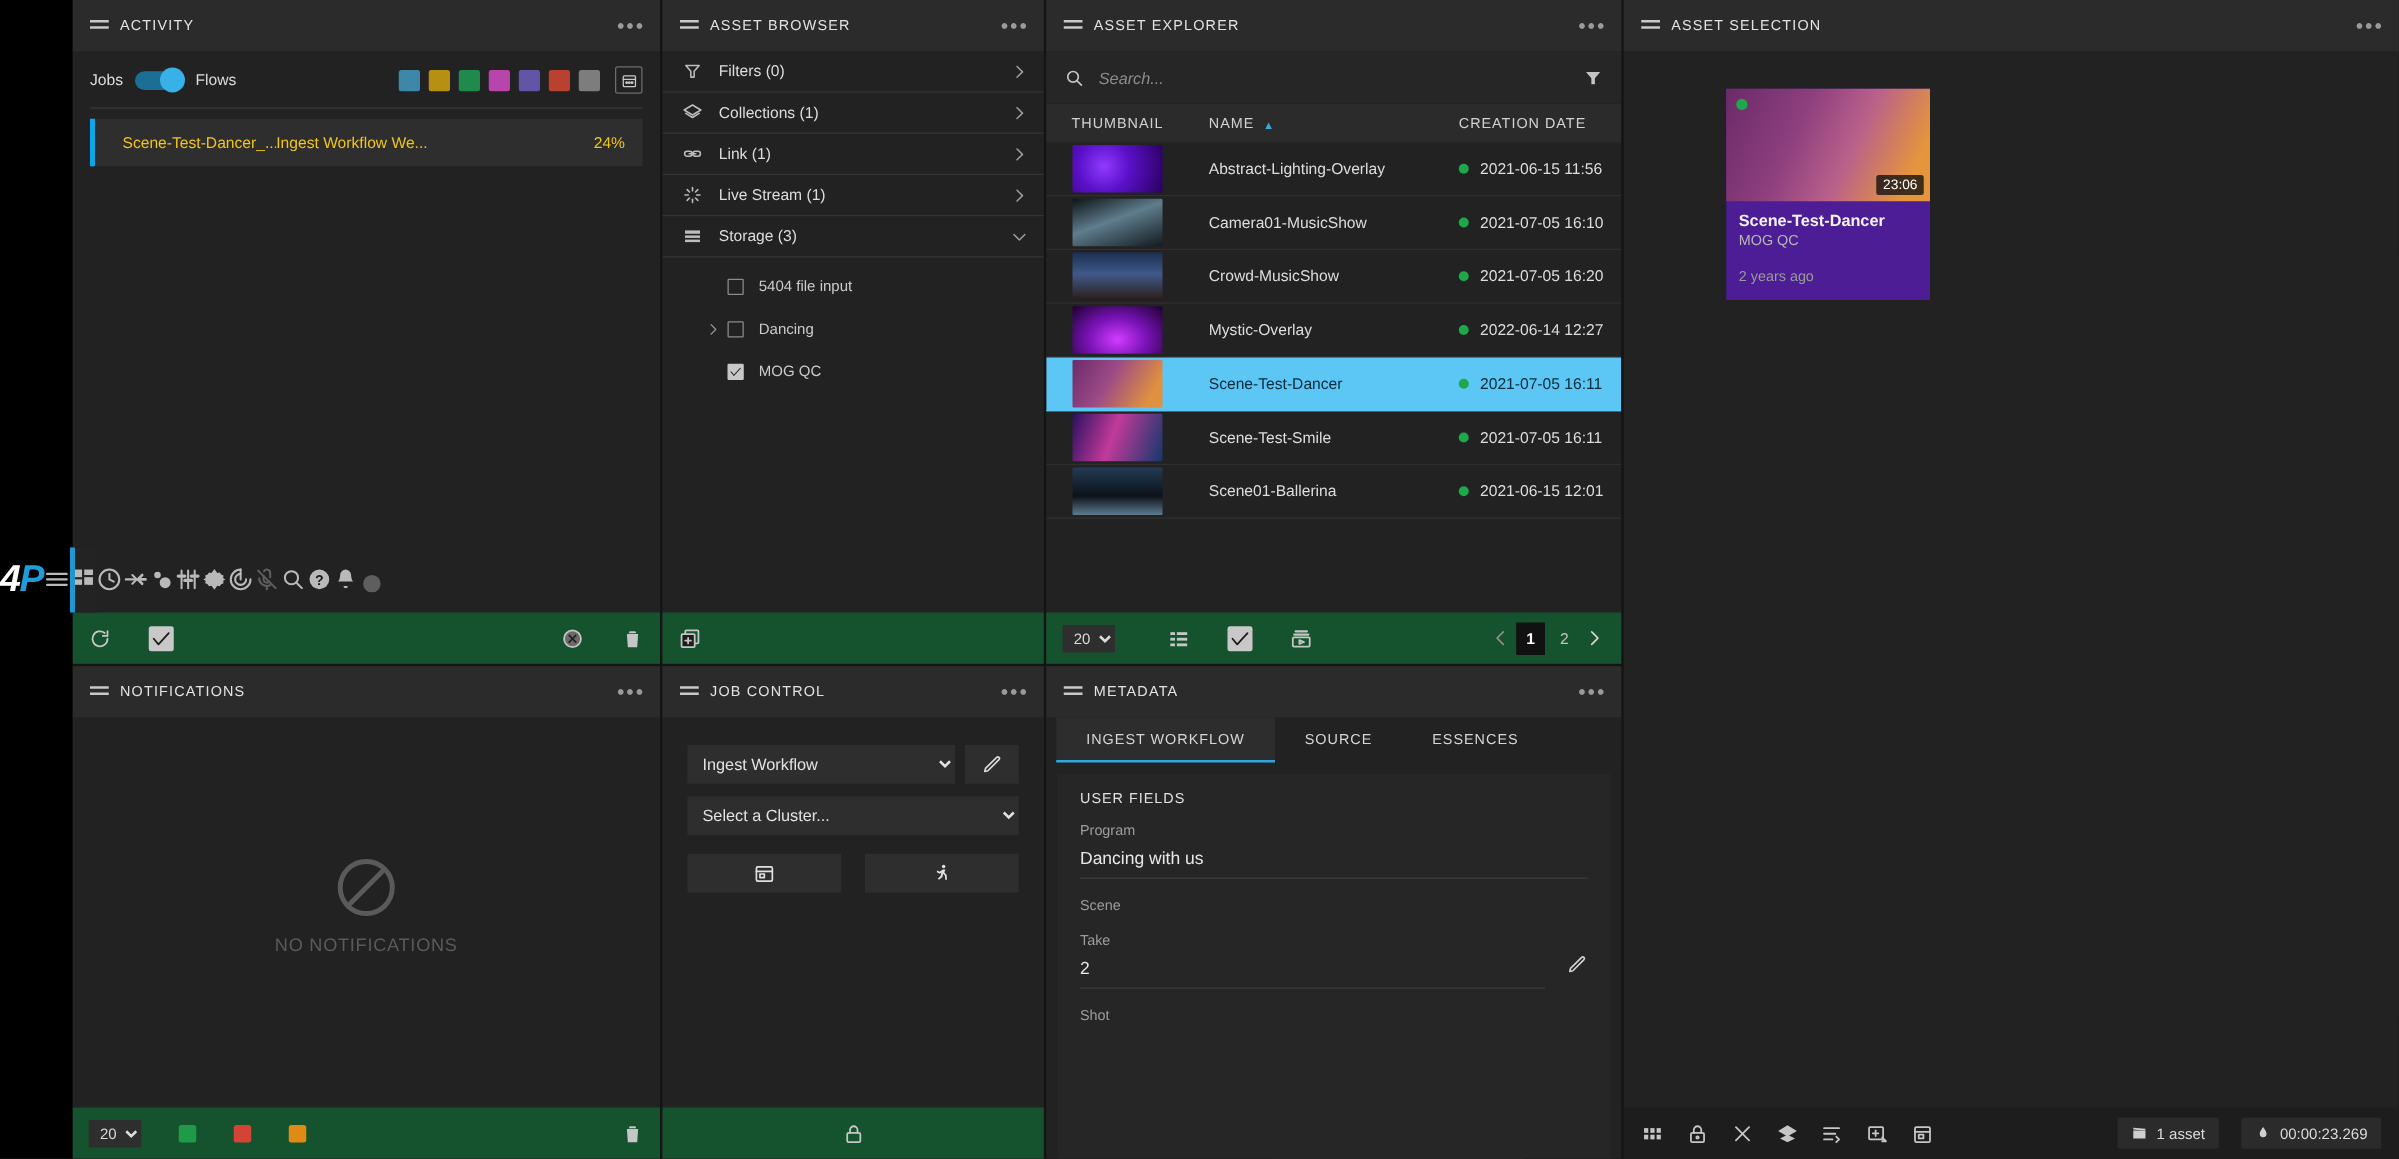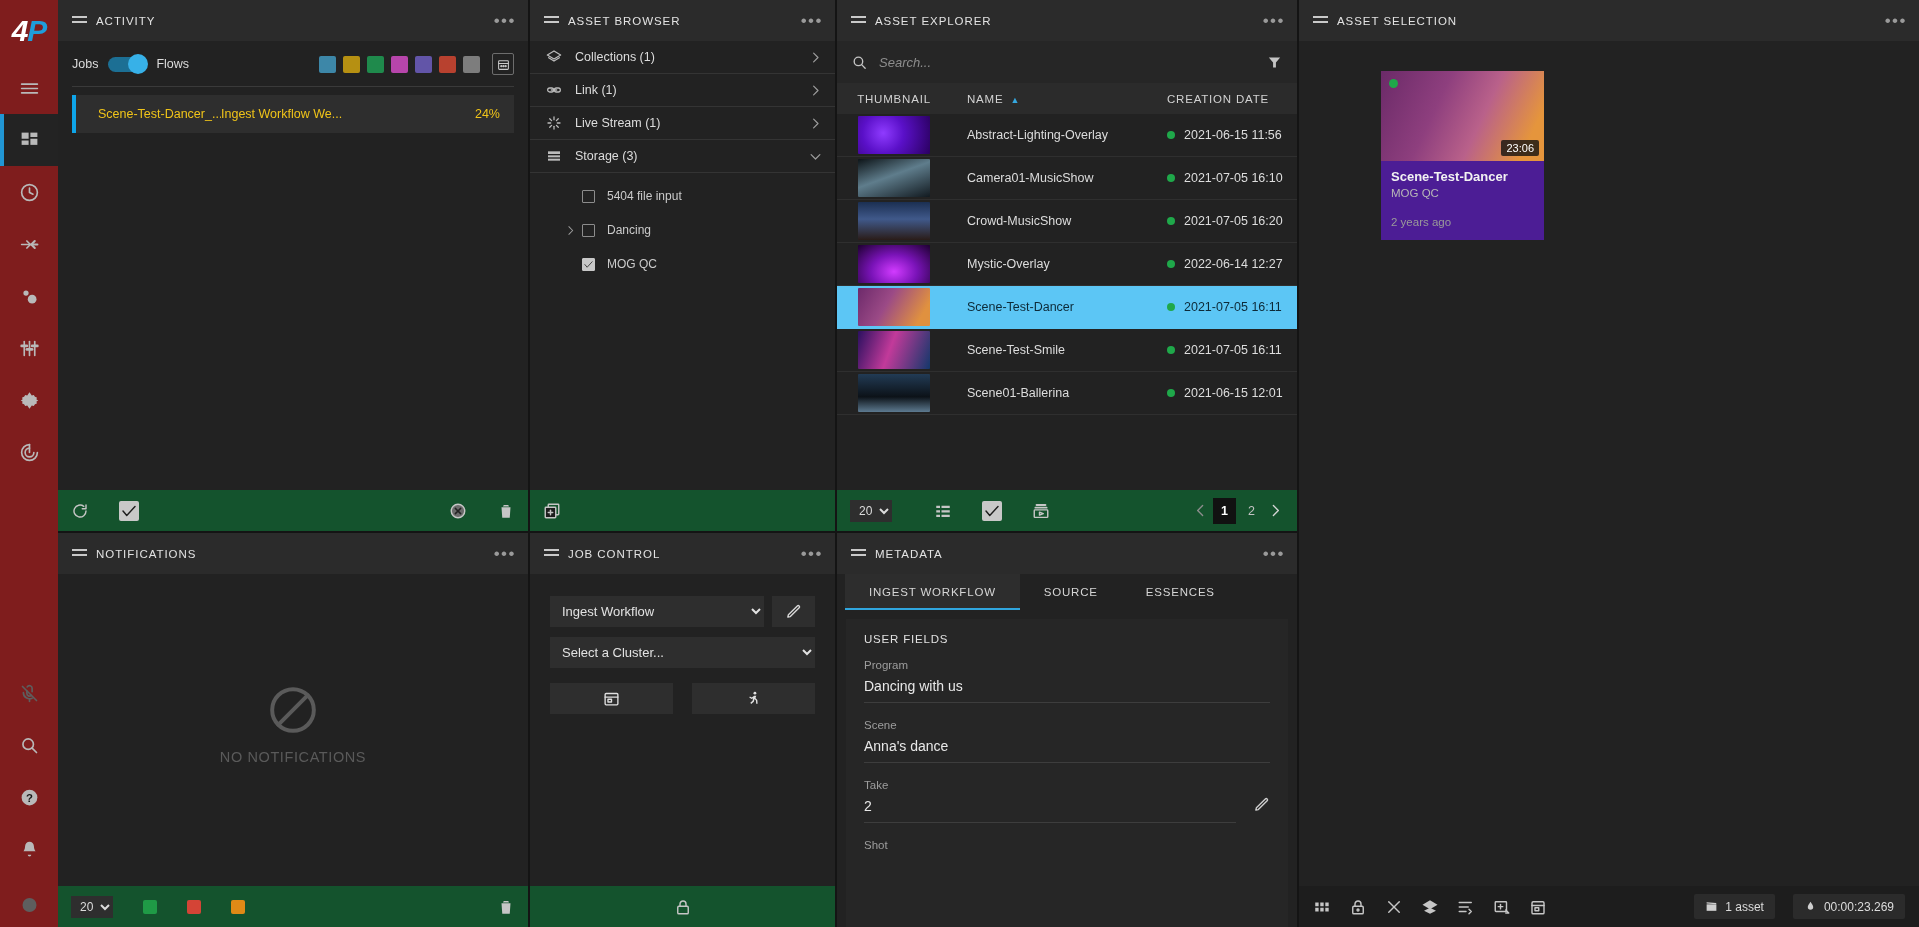--- a/index.html
+++ b/index.html
@@ -7,22 +7,22 @@
     width: 1919px; height: 927px;
     background: #1b1b1b;
     font-family: "Liberation Sans", sans-serif;
     color: #d8d8d8;
     overflow: hidden;
   }
   .app { display: flex; width: 1919px; height: 927px; }
 
   
   .rail {
-    width: 58px; flex: 0 0 58px; background: #7f1d1d;
-    display: flex; flex-direction: column; align-items: center;
+    width: 58px; flex: 0 0 58px; background: #000000;
+    display: flex; flex-direction: row; align-items: center;
     position: relative; z-index: 5;
   }
   .logo { height: 62px; width: 100%; display: flex; align-items: center; justify-content: center; }
   .logo-text { font-size: 30px; font-weight: bold; font-style: italic; letter-spacing: -1px; }
   .logo-4 { color: #ffffff; }
   .logo-p { color: #1f9ddb; }
   .rail-btn {
     width: 58px; height: 52px; display: flex; align-items: center; justify-content: center;
     color: #b9b9b9; position: relative;
   }
@@ -432,20 +432,33 @@
       <div class="panel-head">
         <span class="grip">
             <i></i>
             <i></i>
           </span>
         <span class="panel-title">ASSET BROWSER</span>
         <span class="dots">•••</span>
       </div>
       <div class="panel-body">
 
+        <div class="ab-row">
+          <span class="ico">
+              <svg viewBox="0 0 24 24">
+                <polygon points="4,5 20,5 14,12 14,19 10,19 10,12"></polygon>
+              </svg>
+            </span>
+          <span class="txt">Filters (0)</span>
+          <span class="chev">
+              <svg viewBox="0 0 24 24">
+                <polyline points="9,5 16,12 9,19"></polyline>
+              </svg>
+            </span>
+        </div>
 
         <div class="ab-row">
           <span class="ico">
               <svg viewBox="0 0 24 24">
                 <polygon points="12,3 22,9 12,15 2,9"></polygon>
                 <polyline points="4,13 12,18 20,13"></polyline>
               </svg>
             </span>
           <span class="txt">Collections (1)</span>
           <span class="chev">
@@ -777,21 +790,20 @@
         <div class="meta-box">
           <div class="meta-head">USER FIELDS</div>
 
           <div class="field">
             <div class="field-lbl">Program</div>
             <div class="field-val">Dancing with us</div>
           </div>
 
           <div class="field">
             <div class="field-lbl">Scene</div>
-            <div class="field-val">Anna's dance</div>
           </div>
 
           <div class="field with-edit">
             <div class="field-lbl">Take</div>
             <div class="field-val">2</div>
             <span class="edit-ico">
               <svg viewBox="0 0 24 24">
                   <path d="M4 20l3.5-.8L20 6.7a1.8 1.8 0 00-2.6-2.6L4.8 16.5 4 20z"></path>
                 </svg>
             </span>

